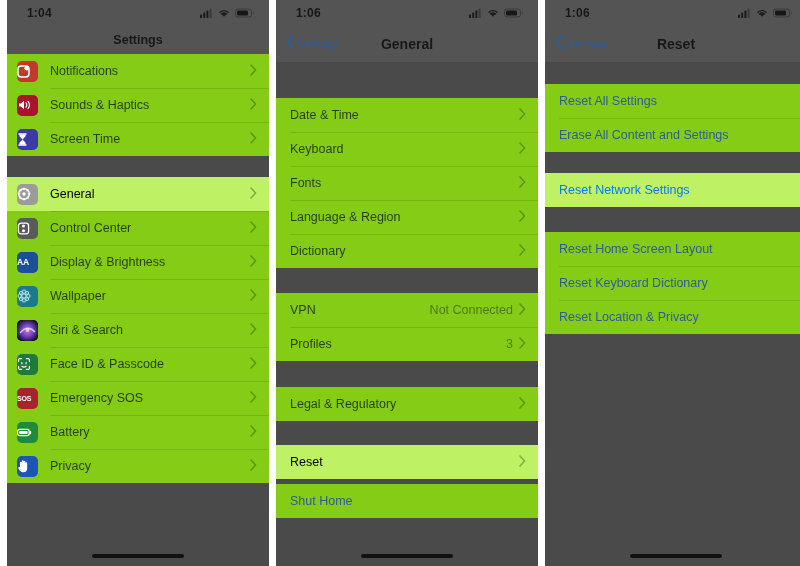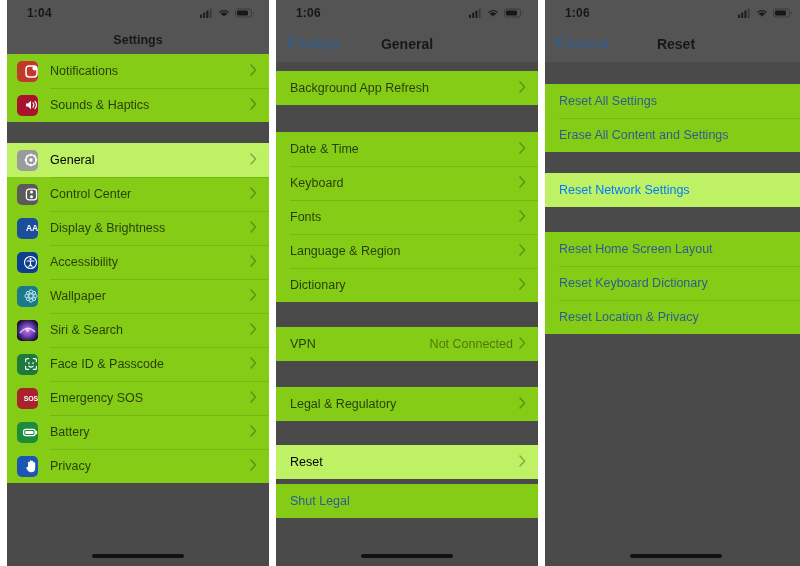--- a/index.html
+++ b/index.html
@@ -136,21 +136,21 @@
   .row.hl.link .row-label { color: #007aff; }
 
   
   .tile {
     width: 21px; height: 21px;
     border-radius: 5px;
     margin-right: 12px;
     flex: 0 0 auto;
     display: flex;
     align-items: center;
-    justify-content: flex-end;
+    justify-content: flex-start;
     overflow: hidden;
     position: relative;
   }
   .tile svg { display: block; }
   .tile-txt {
     font-size: 8.5px;
     font-weight: bold;
     color: #fff;
     letter-spacing: -0.2px;
   }
@@ -231,20 +231,32 @@
                 <path d="M11 2.4 a5.6 5.6 0 0 1 0 7.2" stroke="#fff" stroke-width="1.1" fill="none" stroke-linecap="round"></path>
               </svg>
           </span>
           <span class="row-label">Sounds &amp; Haptics</span>
           <span class="chev"><svg width="7" height="12" viewBox="0 0 7 12">
                 <path d="M1 1 L5.6 6 L1 11" stroke="rgba(0,0,0,.28)" stroke-width="1.5" fill="none" stroke-linecap="round" stroke-linejoin="round"></path>
               </svg></span>
         </div>
 
 
+        <div class="row">
+          <span class="tile" style="background:#3a3aa8">
+            <svg width="11" height="13" viewBox="0 0 11 13">
+                <path d="M2 1 h7 M2 12 h7" stroke="#fff" stroke-width="1.4" stroke-linecap="round"></path>
+                <path d="M2.4 1.4 v1.8 L5.5 6.5 L8.6 3.2 V1.4 Z M2.4 11.6 v-1.8 L5.5 6.5 L8.6 9.8 v1.8 Z" fill="#fff"></path>
+              </svg>
+          </span>
+          <span class="row-label">Screen Time</span>
+          <span class="chev"><svg width="7" height="12" viewBox="0 0 7 12">
+                <path d="M1 1 L5.6 6 L1 11" stroke="rgba(0,0,0,.28)" stroke-width="1.5" fill="none" stroke-linecap="round" stroke-linejoin="round"></path>
+              </svg></span>
+        </div>
       </div>
 
       <div class="spacer" style="height:21px"></div>
 
       <div class="rows">
         <div class="row hl">
           <span class="tile" style="background:#9b9b9b">
             <svg width="14" height="14" viewBox="0 0 14 14">
                 <circle cx="7" cy="7" r="5.3" fill="none" stroke="#fff" stroke-width="1.5"></circle>
                 <circle cx="7" cy="7" r="1.7" fill="#fff"></circle>
@@ -283,33 +295,20 @@
         <div class="row">
           <span class="tile" style="background:#1b4f9c">
             <span class="tile-txt">AA</span>
           </span>
           <span class="row-label">Display &amp; Brightness</span>
           <span class="chev"><svg width="7" height="12" viewBox="0 0 7 12">
                 <path d="M1 1 L5.6 6 L1 11" stroke="rgba(0,0,0,.28)" stroke-width="1.5" fill="none" stroke-linecap="round" stroke-linejoin="round"></path>
               </svg></span>
         </div>
 
-        <div class="row">
-          <span class="tile" style="background:#0d3f8f">
-            <svg width="15" height="15" viewBox="0 0 15 15">
-                <circle cx="7.5" cy="7.5" r="6" fill="none" stroke="#fff" stroke-width="1.1"></circle>
-                <circle cx="7.5" cy="4.1" r="1.1" fill="#fff"></circle>
-                <path d="M4.2 6 h6.6 M7.5 6 v3.2 M7.5 9.2 l-1.7 2.6 M7.5 9.2 l1.7 2.6" stroke="#fff" stroke-width="1.1" stroke-linecap="round" fill="none"></path>
-              </svg>
-          </span>
-          <span class="row-label">Accessibility</span>
-          <span class="chev"><svg width="7" height="12" viewBox="0 0 7 12">
-                <path d="M1 1 L5.6 6 L1 11" stroke="rgba(0,0,0,.28)" stroke-width="1.5" fill="none" stroke-linecap="round" stroke-linejoin="round"></path>
-              </svg></span>
-        </div>
 
         <div class="row">
           <span class="tile" style="background:#1a7a8c">
             <svg width="14" height="14" viewBox="0 0 14 14">
                 <g fill="none" stroke="#bfe8ef" stroke-width="1">
                   <circle cx="7" cy="7" r="2.1"></circle>
                   <circle cx="7" cy="2.6" r="1.7"></circle>
                   <circle cx="7" cy="11.4" r="1.7"></circle>
                   <circle cx="2.6" cy="7" r="1.7"></circle>
                   <circle cx="11.4" cy="7" r="1.7"></circle>
@@ -446,28 +445,20 @@
           <span class="chev-back"><svg width="9" height="15" viewBox="0 0 9 15">
                 <path d="M7 1.5 L1.6 7.5 L7 13.5" stroke="#2e5e92" stroke-width="2" fill="none" stroke-linecap="round" stroke-linejoin="round"></path>
               </svg></span>
           <span>Settings</span>
         </div>
         <div class="nav-title">General</div>
       </div>
 
       <div class="spacer" style="height:9px"></div>
 
-      <div class="rows">
-        <div class="row noicon">
-          <span class="row-label">Background App Refresh</span>
-          <span class="chev"><svg width="7" height="12" viewBox="0 0 7 12">
-                <path d="M1 1 L5.6 6 L1 11" stroke="rgba(0,0,0,.28)" stroke-width="1.5" fill="none" stroke-linecap="round" stroke-linejoin="round"></path>
-              </svg></span>
-        </div>
-      </div>
 
       <div class="spacer" style="height:27px"></div>
 
       <div class="rows">
         <div class="row noicon">
           <span class="row-label">Date &amp; Time</span>
           <span class="chev"><svg width="7" height="12" viewBox="0 0 7 12">
                 <path d="M1 1 L5.6 6 L1 11" stroke="rgba(0,0,0,.28)" stroke-width="1.5" fill="none" stroke-linecap="round" stroke-linejoin="round"></path>
               </svg></span>
         </div>
@@ -496,20 +487,27 @@
               </svg></span>
         </div>
       </div>
 
       <div class="spacer" style="height:25px"></div>
 
       <div class="rows">
         <div class="row noicon">
           <span class="row-label">VPN</span>
           <span class="row-value">Not Connected</span>
+          <span class="chev"><svg width="7" height="12" viewBox="0 0 7 12">
+                <path d="M1 1 L5.6 6 L1 11" stroke="rgba(0,0,0,.28)" stroke-width="1.5" fill="none" stroke-linecap="round" stroke-linejoin="round"></path>
+              </svg></span>
+        </div>
+        <div class="row noicon">
+          <span class="row-label">Profiles</span>
+          <span class="row-value">3</span>
           <span class="chev"><svg width="7" height="12" viewBox="0 0 7 12">
                 <path d="M1 1 L5.6 6 L1 11" stroke="rgba(0,0,0,.28)" stroke-width="1.5" fill="none" stroke-linecap="round" stroke-linejoin="round"></path>
               </svg></span>
         </div>
       </div>
 
       <div class="spacer" style="height:26px"></div>
 
       <div class="rows">
         <div class="row noicon">
@@ -528,21 +526,21 @@
           <span class="chev"><svg width="7" height="12" viewBox="0 0 7 12">
                 <path d="M1 1 L5.6 6 L1 11" stroke="rgba(0,0,0,.3)" stroke-width="1.5" fill="none" stroke-linecap="round" stroke-linejoin="round"></path>
               </svg></span>
         </div>
       </div>
 
       <div class="spacer" style="height:5px"></div>
 
       <div class="rows">
         <div class="row noicon link">
-          <span class="row-label">Shut Legal</span>
+          <span class="row-label">Shut Home</span>
         </div>
       </div>
 
       <div class="fill"></div>
     </div>
     <div class="home-ind"></div>
   </div>
 
   <div class="gap"></div>
 

